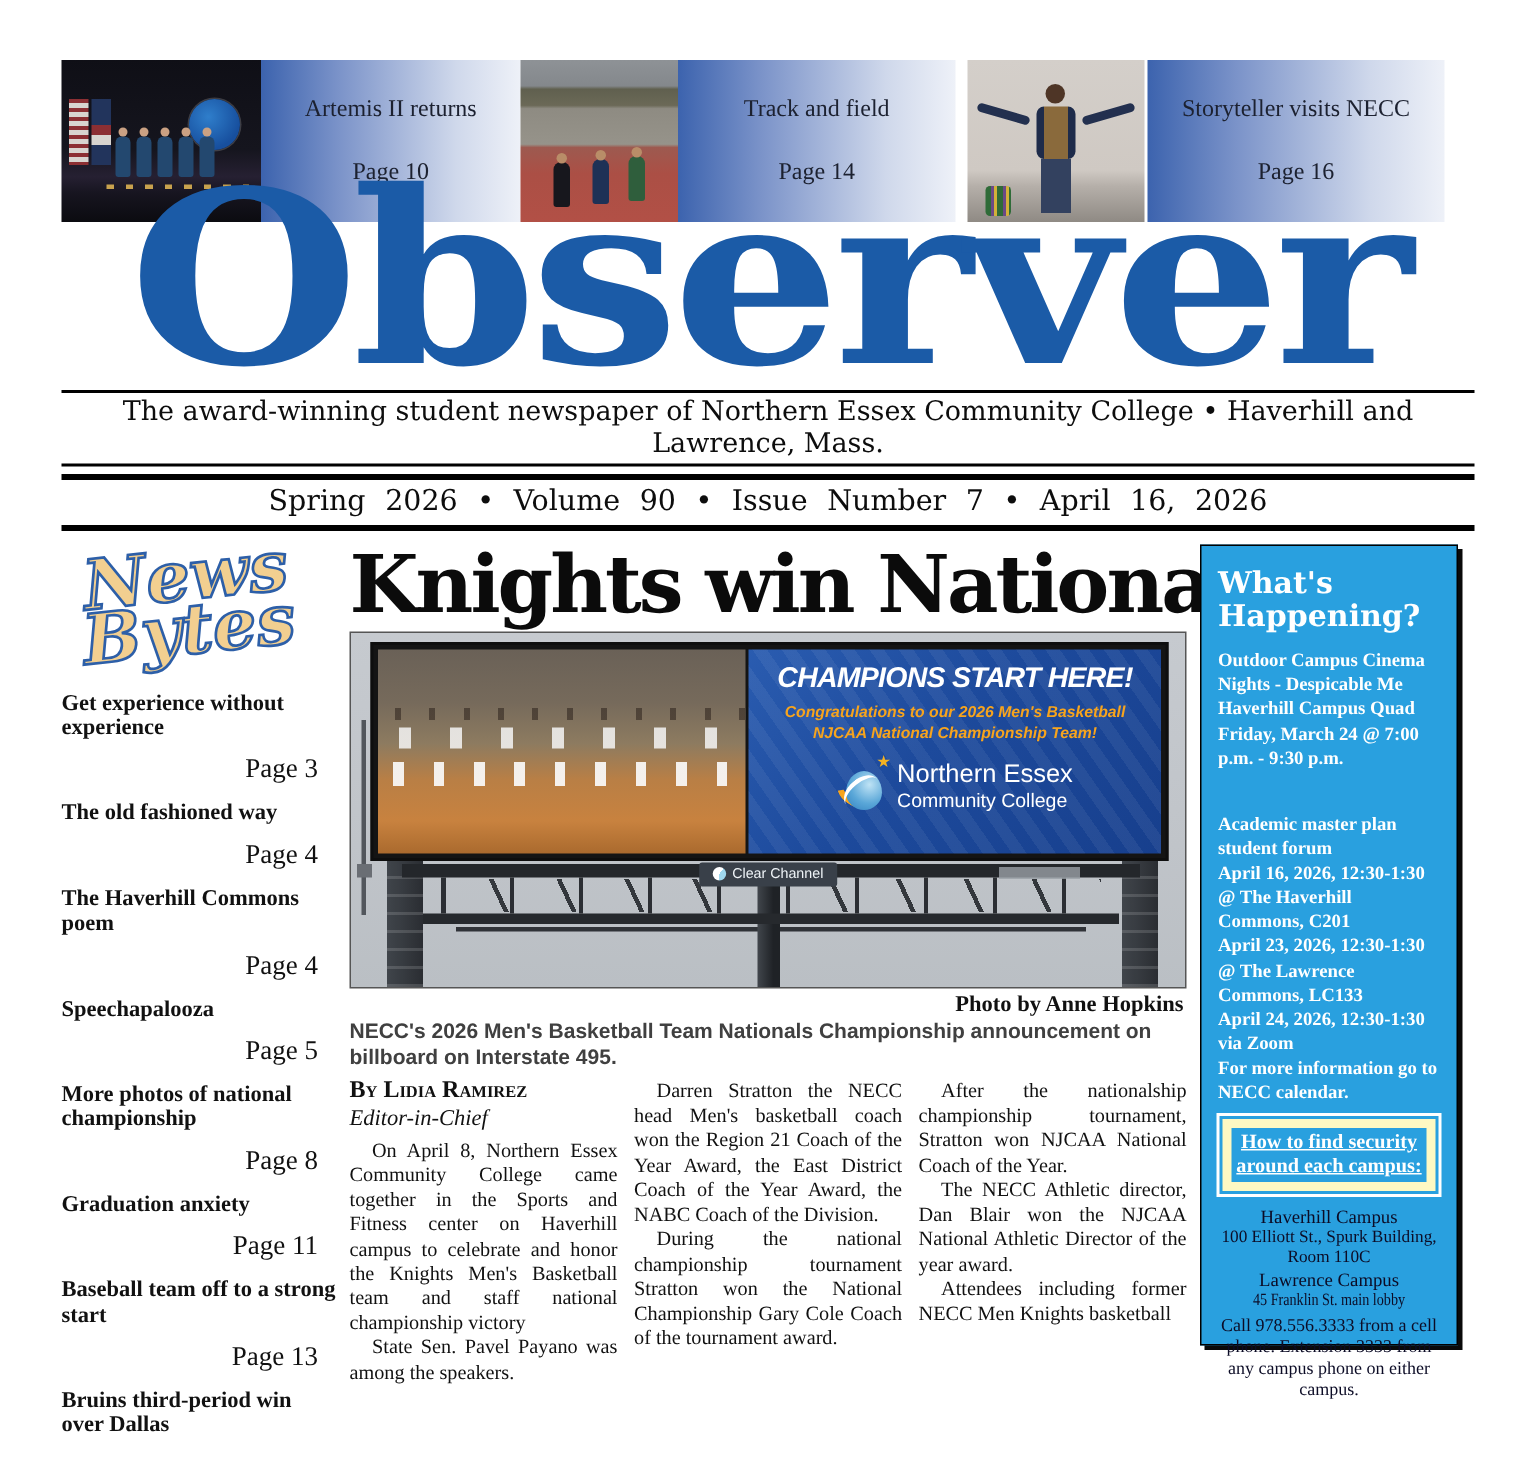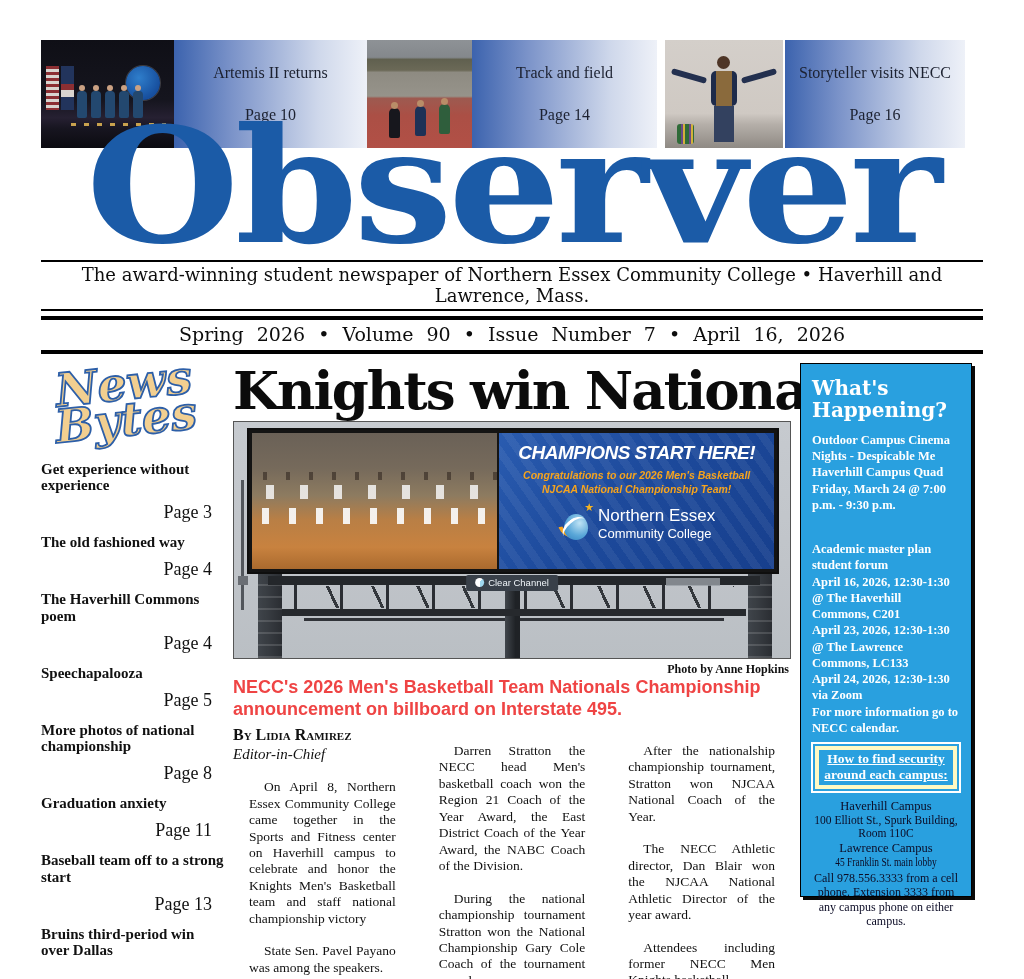--- a/index.html
+++ b/index.html
@@ -14,21 +14,21 @@
   html,body{margin:0;padding:0;background:#fff}
   .page{position:relative;width:1024px;height:979px;background:#fff;overflow:hidden;
         font-family:"Liberation Serif",serif;color:#111}
 
   
   .banner{display:flex;margin:40px 41px 0;height:108px}
   .tease-photo{position:relative;height:100%;overflow:hidden;flex:0 0 auto}
   .tease-box{flex:0 0 auto;display:flex;flex-direction:column;justify-content:center;gap:24px;
              text-align:center;font-size:16px;color:#1c2130;
              background:linear-gradient(90deg,#3c63ae 0%,#7b93c9 30%,#cfd8eb 75%,#eef1f8 100%)}
-  .tb1{width:193px}.tb2{width:185px}.tb3{width:180px;margin-left:2px}
+  .tb1{width:173px}.tb2{width:185px}.tb3{width:198px;margin-left:2px}
   .ph-artemis{width:133px;background:linear-gradient(180deg,#0f0f16 0%,#15151e 55%,#262032 72%,#171520 82%,#0b0b10 100%)}
   .nasa-ball{position:absolute;right:14px;top:26px;width:34px;height:34px;border-radius:50%;
              background:radial-gradient(circle at 38% 35%,#2f7ecb,#174f9e 70%);box-shadow:0 0 0 1px rgba(255,255,255,.18)}
   .flag{position:absolute;top:26px;width:13px;height:44px}
   .f1{left:5px;background:repeating-linear-gradient(180deg,#8c2f33 0 3px,#d8d4cf 3px 6px)}
   .f2{left:20px;background:linear-gradient(180deg,#22345c 0 40%,#8c2f33 40% 55%,#d8d4cf 55% 70%,#22345c 70%)}
   .astro{position:absolute;bottom:30px;width:10px;height:27px;border-radius:4px 4px 2px 2px;background:#23486f}
   .astro::before{content:"";position:absolute;top:-6px;left:2px;width:6px;height:6px;border-radius:50%;background:#caa183}
   .a1{left:36px}.a2{left:50px}.a3{left:64px}.a4{left:78px}.a5{left:92px}
   .stage-lights{position:absolute;bottom:22px;left:30px;right:8px;height:3px;
@@ -122,36 +122,36 @@
                          linear-gradient(90deg,#3a3f45,#23262b)}
   .tl{left:24px}.tr{right:18px}
   .antenna{position:absolute;left:7px;top:58px;width:3px;height:130px;background:#52565c}
   .antenna::before{content:"";position:absolute;left:-3px;top:96px;width:10px;height:9px;background:#6a6e74}
   .cc-badge{position:absolute;top:153px;left:50%;transform:translateX(-50%);background:#394049;color:#eef3f7;
         font-family:"Liberation Sans",sans-serif;font-size:9.5px;padding:2px 9px 3px;border-radius:2px;
         display:flex;align-items:center;gap:4px;z-index:3}
   .cc-icon{width:9px;height:9px;border-radius:50%;flex:0 0 auto;
         background:conic-gradient(from 180deg,#fff 0 60%,#9fd8ef 60% 100%)}
   .ad-tag{position:absolute;right:70px;top:156px;width:54px;height:8px;background:#9aa0a6;opacity:.8;z-index:3}
-  .credit{text-align:right;font-weight:bold;font-size:12px;margin:3px 2px 0 0}
-  .caption{font-family:"Liberation Sans",sans-serif;font-weight:bold;font-size:18px;line-height:1.18;margin-top:0;color:#ef4444}
+  .credit{text-align:right;font-weight:bold;font-size:15px;margin:3px 2px 0 0}
+  .caption{font-family:"Liberation Sans",sans-serif;font-weight:bold;font-size:14px;line-height:1.18;margin-top:0;color:#404040}
   .cols{display:flex;gap:11px;margin-top:7px}
   .col{flex:1;font-size:13.5px;line-height:1.22;text-align:justify}
-  .col p{margin:16px;text-indent:15px}
+  .col p{margin:0;text-indent:15px}
   .byline{font-weight:bold;font-variant:small-caps;font-size:16px;line-height:1}
   .role{font-style:italic;font-size:15px;margin:2px 0 3px}
 
   
   .happening{background:var(--happening-blue);border:1px solid #000;box-shadow:3px 3px 0 #0a0a0a;
              height:534px;padding:13px 11px;color:#fff;align-self:flex-start}
   .wh-title{font-family:"DejaVu Serif",serif;font-weight:bold;font-size:20px;line-height:1.12;margin-bottom:10px}
   .event{font-weight:bold;font-size:12.5px;line-height:1.3;white-space:pre-line}
   .e1{margin-bottom:28px}
   .e2{margin-bottom:10px}
-  .sec-box{border:4px solid #fef9c3;outline:2px solid #fff;outline-offset:2px;margin:4px 3px 10px;padding:1px 2px 2px;text-align:center}
+  .sec-box{border:6px solid #fef9c3;outline:2px solid #fff;outline-offset:2px;margin:4px 3px 10px;padding:1px 2px 2px;text-align:center}
   .sec-box span{font-weight:bold;font-size:13.5px;text-decoration:underline;line-height:1.15;display:inline-block}
   .sec-info{color:#0c0c26;text-align:center;font-size:11.5px;line-height:1.2}
   .sec-info .campus{font-weight:normal;font-size:12.5px}
   .condensed{transform:scaleX(.82);transform-origin:50% 50%}
   .phone{margin-top:1px;font-size:12px}
 </style>
 </head>
 <body>
 
 <div class="page">

